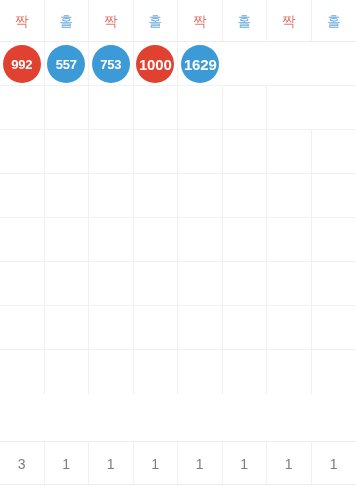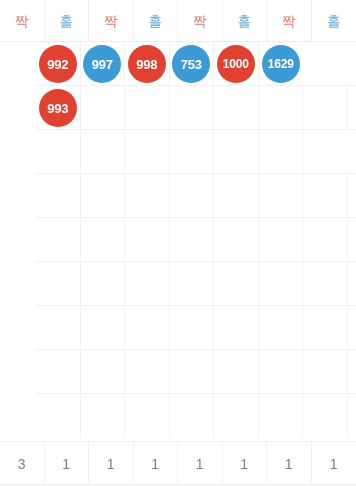--- a/index.html
+++ b/index.html
@@ -46,21 +46,20 @@
   .header-cell:last-child { border-right: none; }
   .hc-even { color: #e0776a; }
   .hc-odd  { color: #6aa9da; }
 
   
   .grid {
     position: relative;
     width: 356px;
     height: 399px;
     box-sizing: border-box;
-    padding-left: 36px;
   }
   .grid-row {
     display: flex;
     height: 44px;
     width: 356px;
     box-sizing: border-box;
     border-bottom: 1px solid #f1f1f1;
   }
   .grid-row:last-child { border-bottom: none; }
   .grid-cell {
@@ -82,21 +81,21 @@
     border-radius: 50%;
     display: flex;
     align-items: center;
     justify-content: center;
     color: #ffffff;
     font-size: 13px;
     font-weight: bold;
     line-height: 1;
     letter-spacing: -0.2px;
   }
-  .ball.wide { font-size: 12px; }
+  .ball.wide { font-size: 15px; }
   .ball.red  { background: #e04130; }
   .ball.blue { background: #3c9bd6; }
 
   
   .footer-row {
     display: flex;
     height: 44px;
     width: 356px;
     box-sizing: border-box;
     border-top: 1px solid #ededed;
@@ -132,46 +131,31 @@
       <div class="header-cell hc-even">짝</div>
       <div class="header-cell hc-odd">홀</div>
     </div>
 
   <div class="grid" id="grid">
       <div class="grid-row">
         <div class="grid-cell">
           <div class="ball red">992</div>
         </div>
         <div class="grid-cell">
-          <div class="ball blue">997</div>
-        </div>
-        <div class="grid-cell">
-          <div class="ball red">998</div>
+          <div class="ball blue">557</div>
         </div>
         <div class="grid-cell">
           <div class="ball blue">753</div>
         </div>
         <div class="grid-cell">
           <div class="ball red wide">1000</div>
         </div>
         <div class="grid-cell">
           <div class="ball blue wide">1629</div>
         </div>
-      </div>
-      <div class="grid-row">
-        <div class="grid-cell">
-          <div class="ball red">993</div>
-        </div>
-        <div class="grid-cell"></div>
-        <div class="grid-cell"></div>
-        <div class="grid-cell"></div>
-        <div class="grid-cell"></div>
-        <div class="grid-cell"></div>
-        <div class="grid-cell"></div>
-        <div class="grid-cell"></div>
       </div>
       <div class="grid-row">
         <div class="grid-cell"></div>
         <div class="grid-cell"></div>
         <div class="grid-cell"></div>
         <div class="grid-cell"></div>
         <div class="grid-cell"></div>
         <div class="grid-cell"></div>
         <div class="grid-cell"></div>
       </div>

